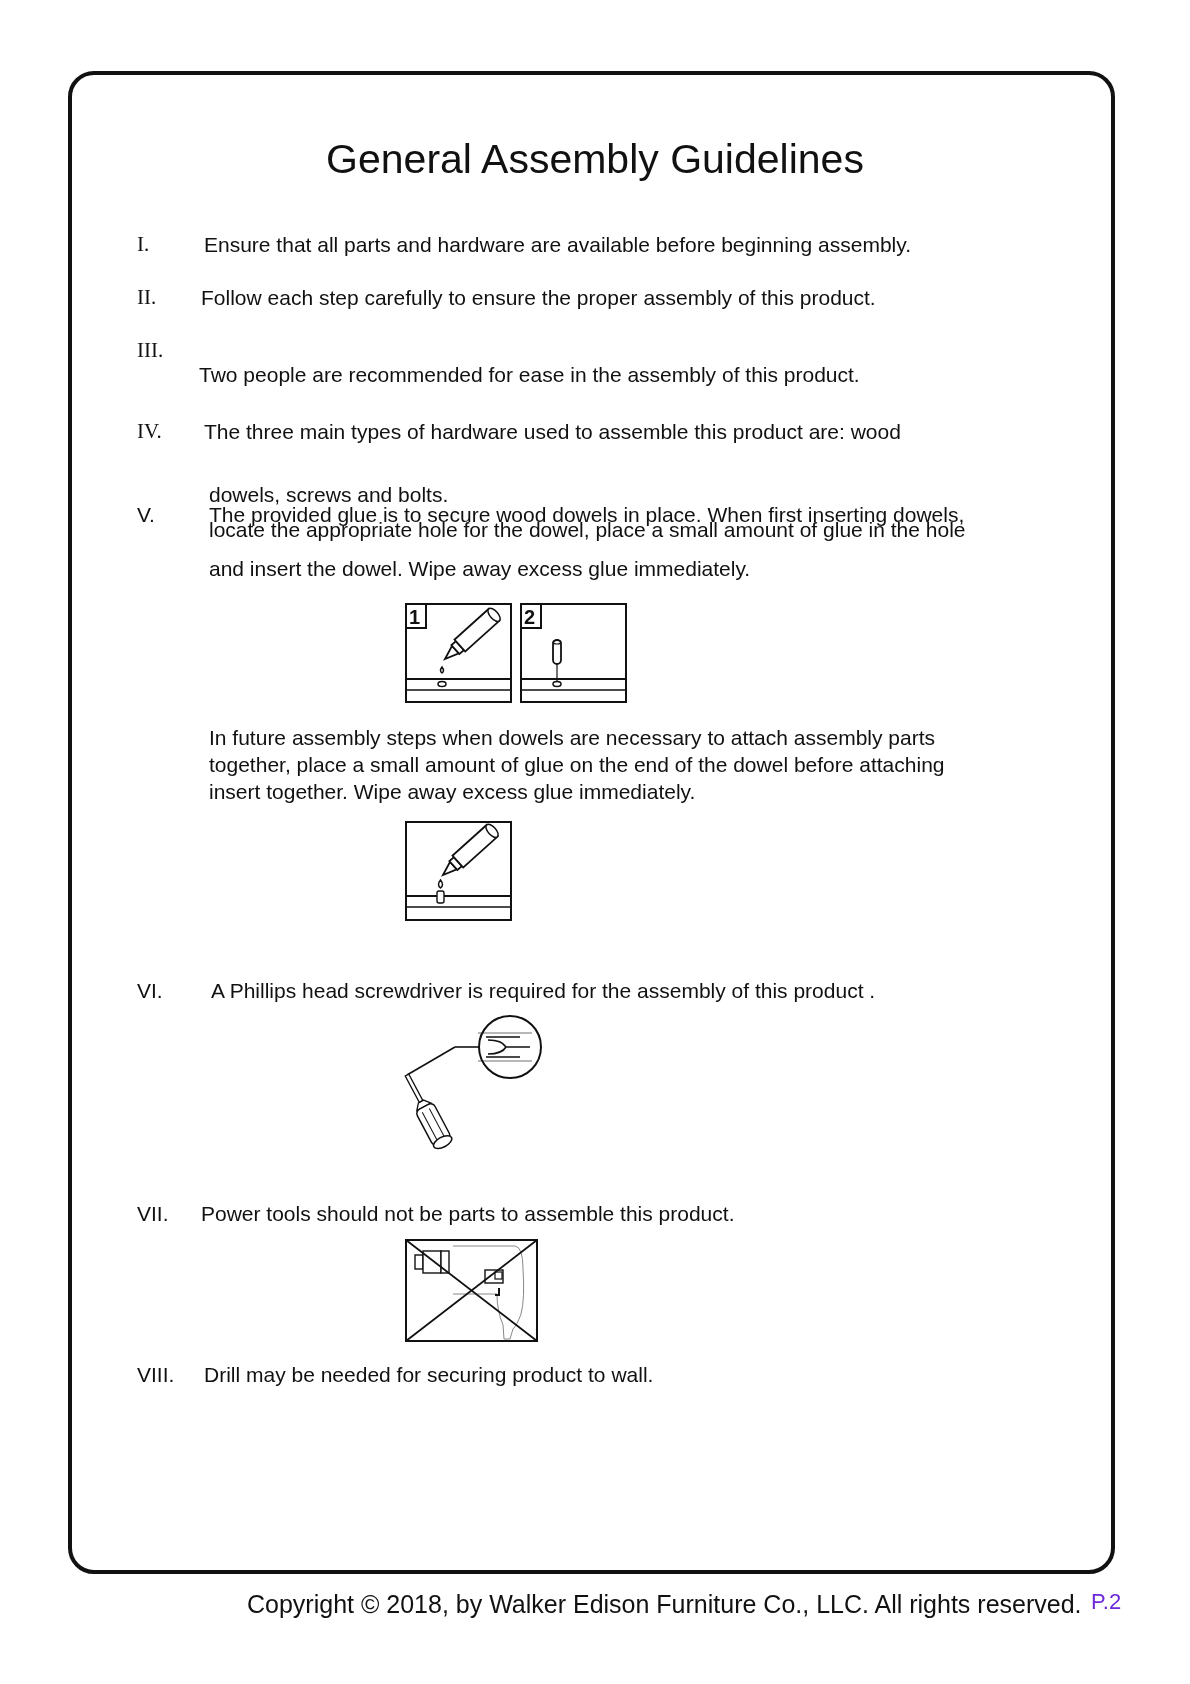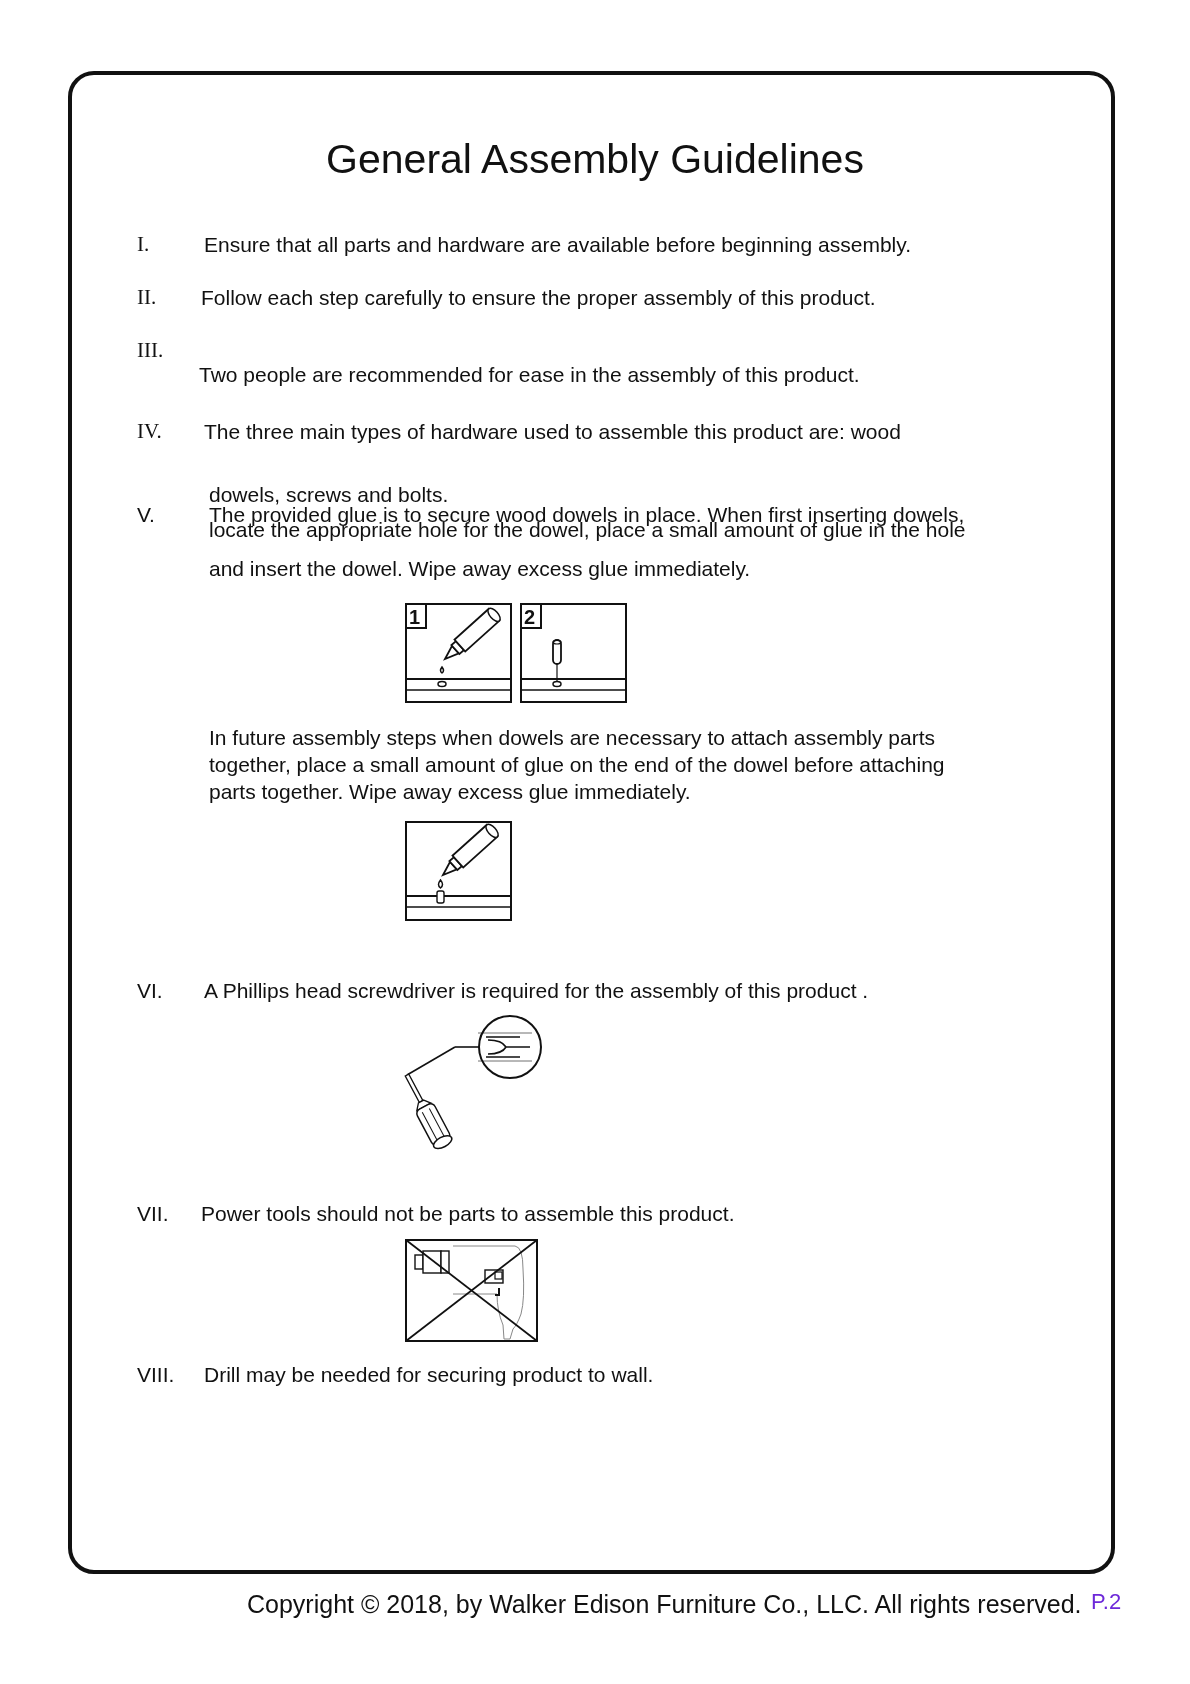--- a/index.html
+++ b/index.html
@@ -145,41 +145,41 @@
     <line x1="1" y1="87" x2="106" y2="87" stroke="#111" stroke-width="1.5"></line>
     <ellipse cx="37" cy="81" rx="4" ry="2.5" fill="none" stroke="#111" stroke-width="1.5"></ellipse>
     <rect x="33" y="37" width="8" height="24" rx="4" fill="#fff" stroke="#111" stroke-width="1.8"></rect>
     <ellipse cx="37" cy="39" rx="4" ry="2" fill="none" stroke="#111" stroke-width="1.2"></ellipse>
     <line x1="37" y1="61" x2="37" y2="79" stroke="#111" stroke-width="1.2"></line>
   </svg>
 </div>
 
 <div class="para" style="top:724px;">In future assembly steps when dowels are necessary to attach assembly parts</div>
 <div class="para" style="top:751px;">together, place a small amount of glue on the end of the dowel before attaching</div>
-<div class="para" style="top:778px;">parts together. Wipe away excess glue immediately.</div>
+<div class="para" style="top:778px;">insert together. Wipe away excess glue immediately.</div>
 
 <div class="fig" style="left:405px; top:821px; width:108px; height:100px;">
   <svg width="108" height="100" viewBox="0 0 108 100">
     <rect x="1" y="1" width="105" height="98" fill="#fff" stroke="#111" stroke-width="2"></rect>
     <line x1="1" y1="75" x2="106" y2="75" stroke="#111" stroke-width="2"></line>
     <line x1="1" y1="86" x2="106" y2="86" stroke="#111" stroke-width="1.5"></line>
     <rect x="32" y="70" width="7" height="12" rx="2" fill="#fff" stroke="#111" stroke-width="1.4"></rect>
     <path d="M35.5 59 q-4 5 0 8 q4 -3 0 -8z" fill="none" stroke="#111" stroke-width="1.5"></path>
     <g transform="translate(38,54) rotate(-42)">
       <path d="M0 0 L14 -5 L14 5 Z" fill="#fff" stroke="#111" stroke-width="1.8"></path>
       <rect x="14" y="-6" width="6" height="12" fill="#fff" stroke="#111" stroke-width="1.8"></rect>
       <rect x="20" y="-8" width="46" height="16" fill="#fff" stroke="#111" stroke-width="1.8"></rect>
       <ellipse cx="66" cy="0" rx="4" ry="8" fill="#fff" stroke="#111" stroke-width="1.5"></ellipse>
     </g>
   </svg>
 </div>
 
 <div class="item" style="top:977px;">
   <span class="numeral sans">VI.</span>
-  <span class="item-text" style="left:67px;">A Phillips head screwdriver is required for the assembly of this product .</span>
+  <span class="item-text" style="left:74px;">A Phillips head screwdriver is required for the assembly of this product .</span>
 </div>
 
 <div class="fig" style="left:400px; top:1010px; width:150px; height:140px;">
   <svg width="150" height="140" viewBox="0 0 150 140">
     <circle cx="110" cy="37" r="31" fill="#fff" stroke="#111" stroke-width="2"></circle>
     <line x1="79" y1="37" x2="55" y2="37" stroke="#111" stroke-width="1.6"></line>
     <line x1="55" y1="37" x2="7" y2="65" stroke="#111" stroke-width="1.6"></line>
     <path d="M86 27 L120 27 M86 47 L120 47 M88 30 q14 0 18 7 M88 44 q14 0 18 -7 M106 37 L130 37" fill="none" stroke="#111" stroke-width="1.6"></path>
     <path d="M78 23 L132 23 M78 51 L132 51" fill="none" stroke="#111" stroke-width="1" opacity="0.6"></path>
     <g transform="translate(7,65) rotate(62)">

